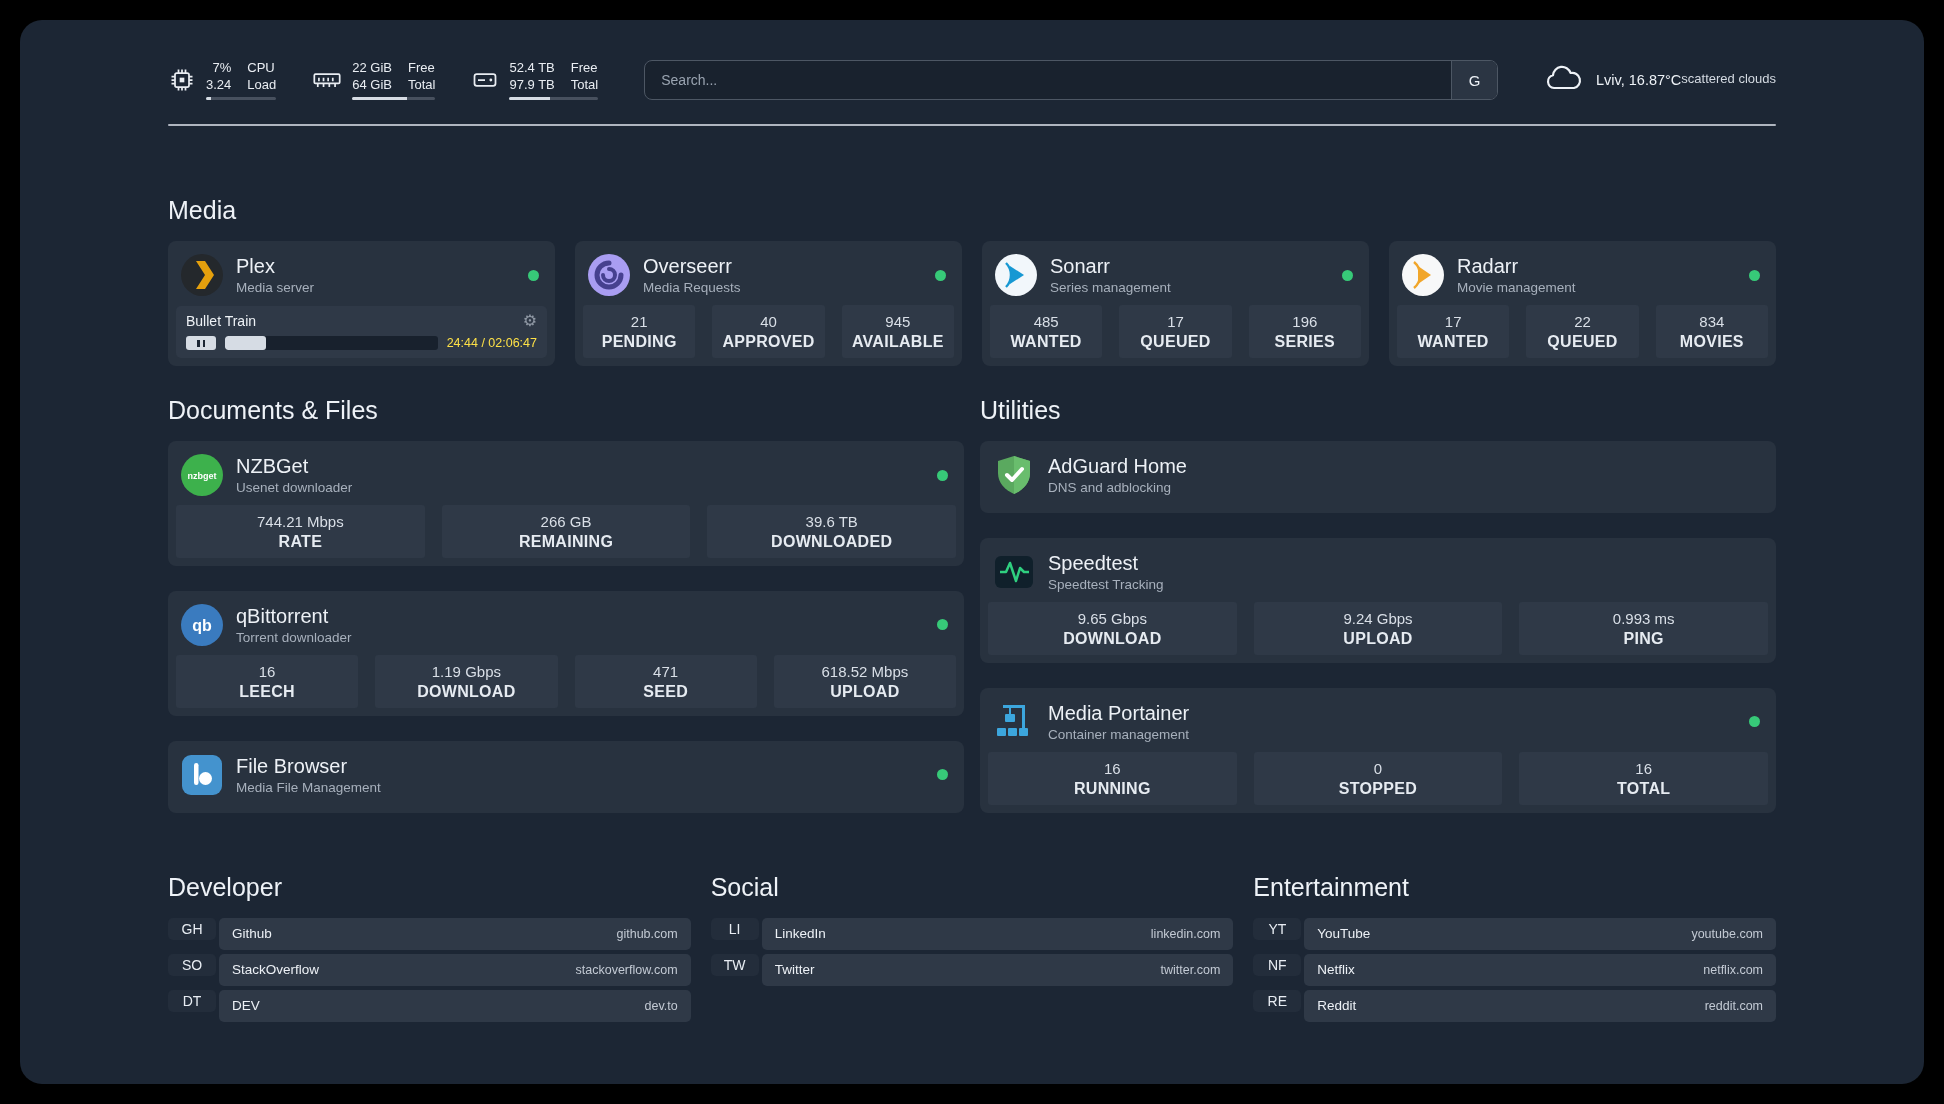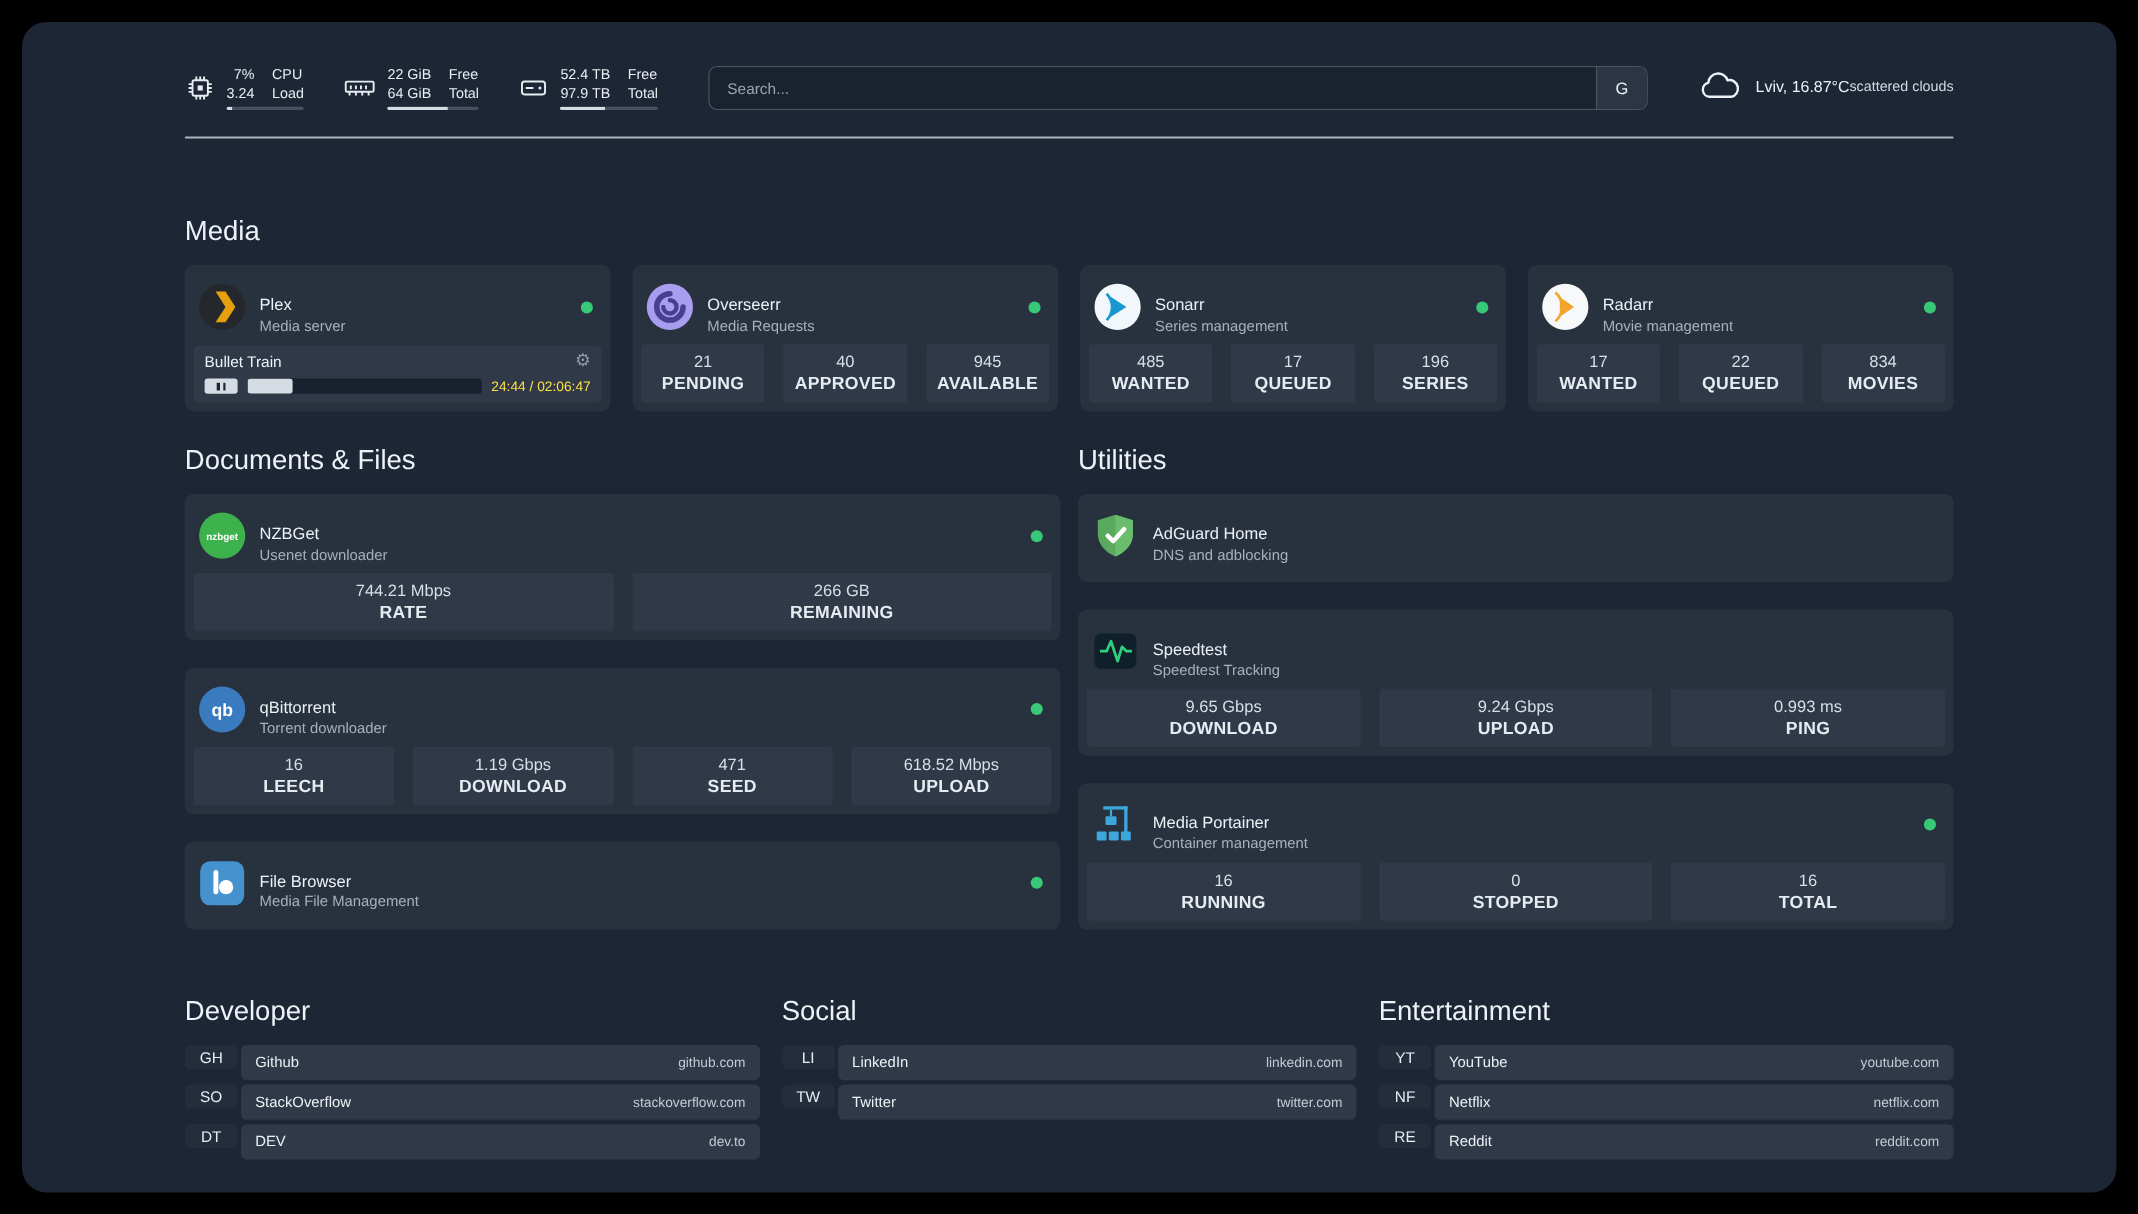--- a/index.html
+++ b/index.html
@@ -41,21 +41,21 @@
   .content{padding:0 148px;}
   .section-title{font-size:25px;font-weight:500;color:#eef2f7;margin:0 0 16px 0;}
   .media-section{margin-top:70px;}
   .media-grid{display:grid;grid-template-columns:repeat(4,1fr);gap:20px;}
 
   .card{background:var(--card);border-radius:8px;padding:8px;display:flex;flex-direction:column;}
   .card-header{display:flex;align-items:center;gap:12px;padding:4px 8px 8px 4px;}
   .svc-icon{width:44px;height:44px;flex:0 0 44px;}
   .svc-icon svg{display:block;width:44px;height:44px;}
   .svc-text{display:flex;flex-direction:column;line-height:1.3;}
-  .svc-name{font-size:15px;font-weight:500;color:var(--text);margin-top:15px;}
+  .svc-name{font-size:20px;font-weight:500;color:var(--text);}
   .svc-desc{font-size:13.5px;color:var(--muted);}
   .status-dot{margin-left:auto;width:11px;height:11px;border-radius:50%;background:var(--green);flex:0 0 11px;}
 
   .stats{display:flex;gap:17px;margin-top:auto;}
   .stat{flex:1;background:var(--block);border-radius:3px;text-align:center;padding:8px 4px 7px 4px;}
   .stat-value{font-size:15px;color:#d9dfe7;line-height:1.25;}
   .stat-label{font-size:16px;font-weight:700;color:#e6ebf1;letter-spacing:.3px;margin-top:1px;}
 
   
   .media-box{background:var(--block);border-radius:5px;padding:7px 10px 8px 10px;margin-top:auto;}
@@ -339,20 +339,24 @@
             </div>
             <div class="stats">
               <div class="stat">
                 <div class="stat-value">744.21 Mbps</div>
                 <div class="stat-label">RATE</div>
               </div>
               <div class="stat">
                 <div class="stat-value">266 GB</div>
                 <div class="stat-label">REMAINING</div>
               </div>
+              <div class="stat">
+                <div class="stat-value">39.6 TB</div>
+                <div class="stat-label">DOWNLOADED</div>
+              </div>
             </div>
           </div>
 
           <div class="card">
             <div class="card-header">
               <span class="svc-icon">
                 <svg viewBox="0 0 44 44">
                     <circle cx="22" cy="22" r="21" fill="#3a7bbf"></circle>
                     <text x="22" y="28" text-anchor="middle" font-size="16" font-weight="bold" fill="#fff" font-family="sans-serif">qb</text>
                   </svg>

